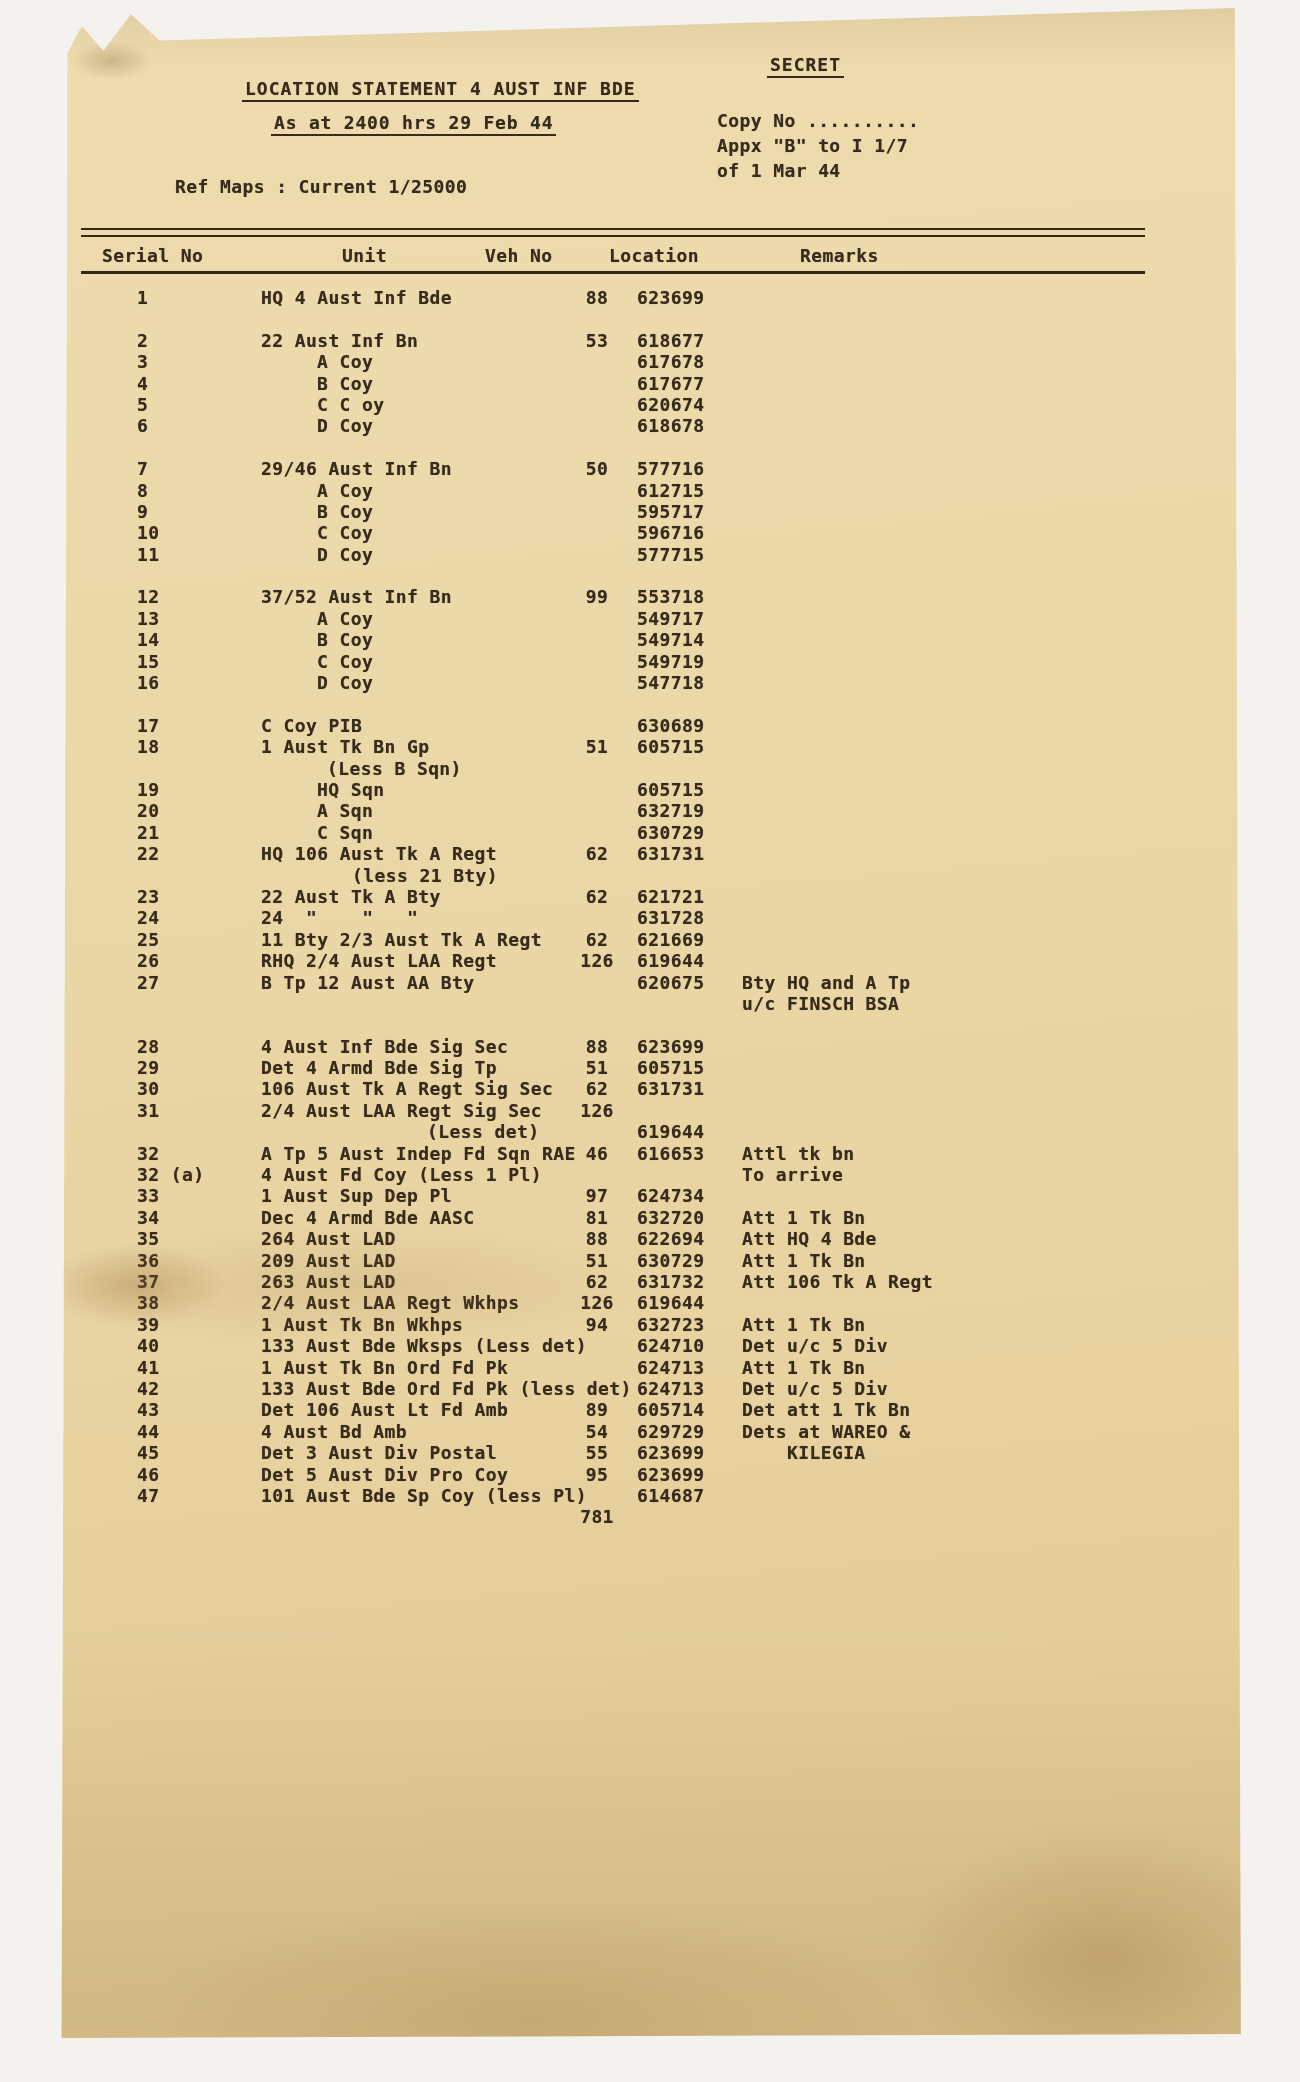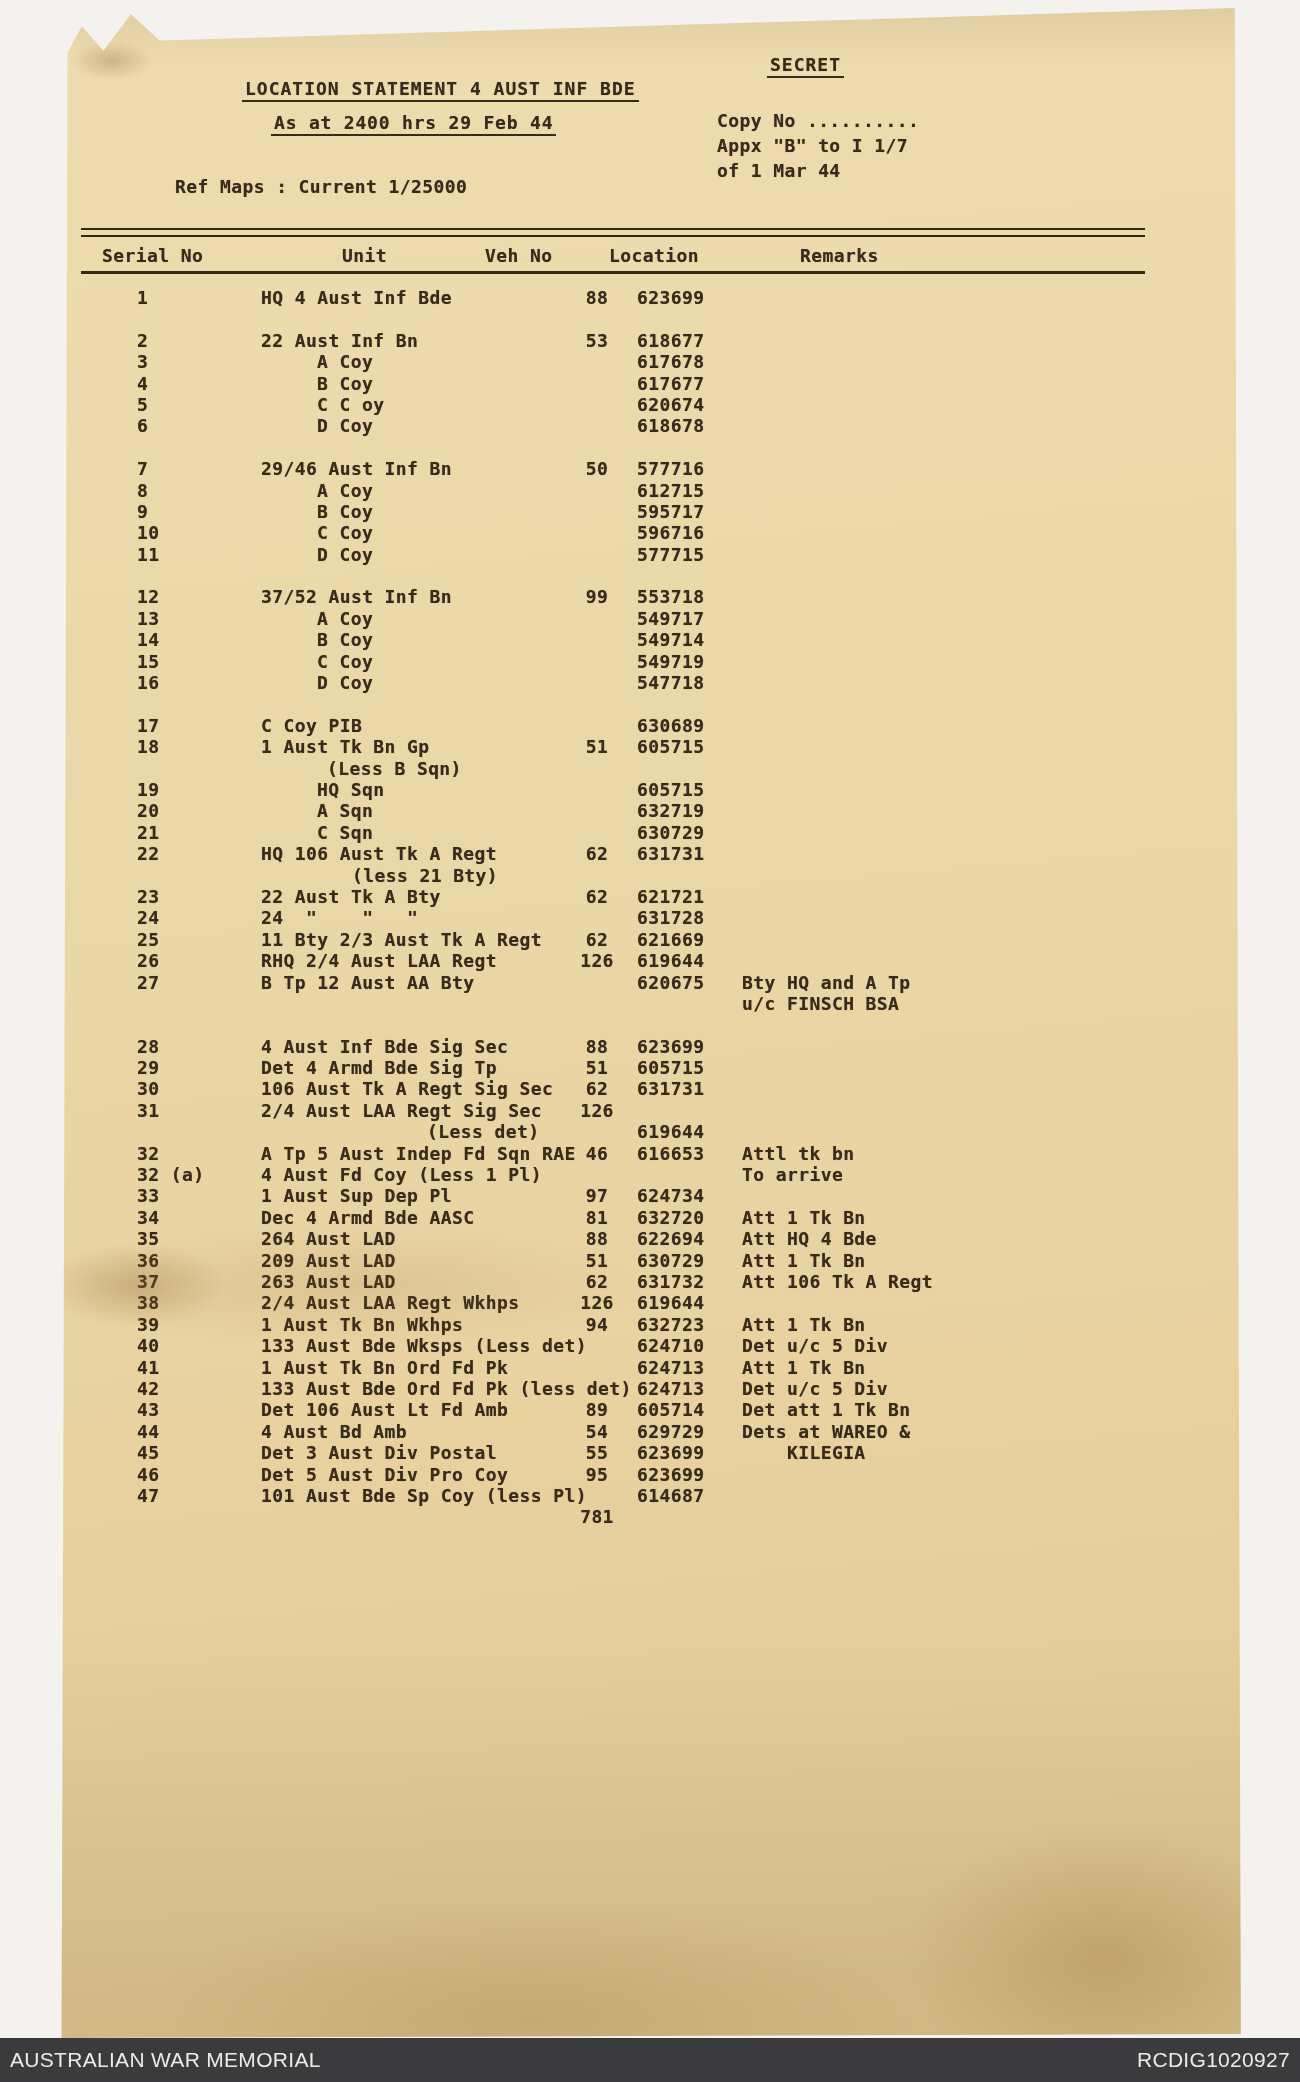--- a/index.html
+++ b/index.html
@@ -477,18 +477,14 @@
               <div class="cell loc"></div>
               <div class="cell remarks"></div>
             </div>
           </div>
       </div>
 
     </div>
     <div class="stains"></div>
   </div>
 
-  <div class="footer">
-    <span>AUSTRALIAN WAR MEMORIAL</span>
-    <span>RCDIG1020927</span>
-  </div>
 
 </div>
 
 </body></html>

